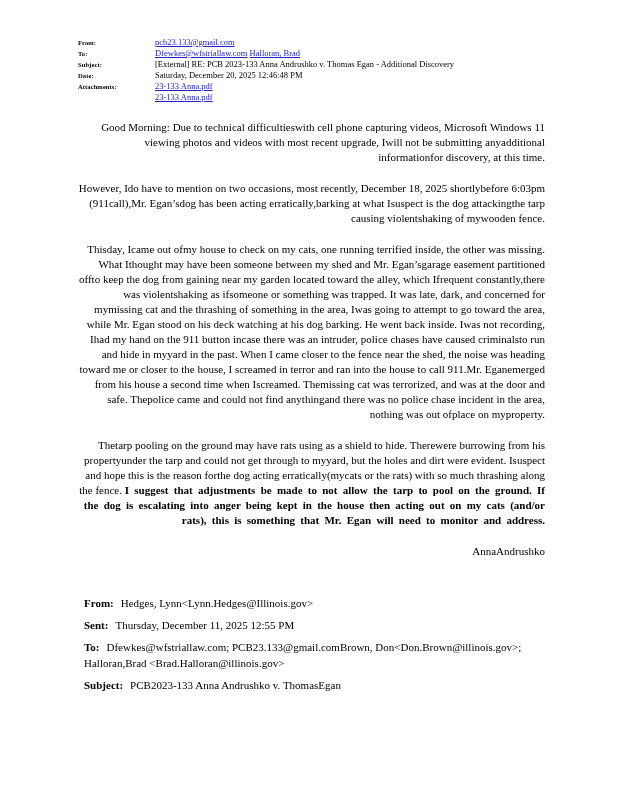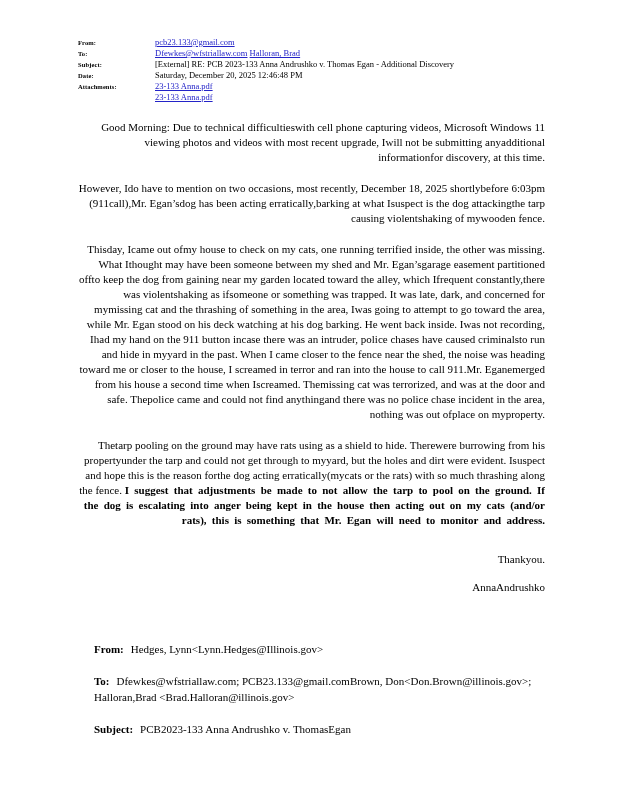--- a/index.html
+++ b/index.html
@@ -73,21 +73,21 @@
   .signature {
     margin: 0 0 18px 0 !important;
   }
   
   .quoted-header {
     padding: 12px 60px 0 78px;
     font-size: 11px;
     line-height: 16px;
   }
   .quoted-header p {
-    margin: 16px;
+    margin: 6px;
   }
   .qlabel {
     font-weight: bold;
     margin-right: 7px;
   }
 </style>
 </head>
 <body>
 
 <div class="page">
@@ -128,27 +128,29 @@
       </span>
     </div>
 
   </div>
 
   <div class="email-body">
     <p>Good Morning: Due to technical difficultieswith cell phone capturing videos, Microsoft Windows 11 viewing photos and videos with most recent upgrade, Iwill not be submitting anyadditional informationfor discovery, at this time.</p>
     <p>However, Ido have to mention on two occasions, most recently, December 18, 2025 shortlybefore 6:03pm (911call),Mr. Egan’sdog has been acting erratically,barking at what Isuspect is the dog attackingthe tarp causing violentshaking of mywooden fence.</p>
     <p>Thisday, Icame out ofmy house to check on my cats, one running terrified inside, the other was missing. What Ithought may have been someone between my shed and Mr. Egan’sgarage easement partitioned offto keep the dog from gaining near my garden located toward the alley, which Ifrequent constantly,there was violentshaking as ifsomeone or something was trapped. It was late, dark, and concerned for mymissing cat and the thrashing of something in the area, Iwas going to attempt to go toward the area, while Mr. Egan stood on his deck watching at his dog barking. He went back inside. Iwas not recording, Ihad my hand on the 911 button incase there was an intruder, police chases have caused criminalsto run and hide in myyard in the past. When I came closer to the fence near the shed, the noise was heading toward me or closer to the house, I screamed in terror and ran into the house to call 911.Mr. Eganemerged from his house a second time when Iscreamed. Themissing cat was terrorized, and was at the door and safe. Thepolice came and could not find anythingand there was no police chase incident in the area, nothing was out ofplace on myproperty.</p>
     <p><span>Thetarp pooling on the ground may have rats using as a shield to hide. Therewere burrowing from his propertyunder the tarp and could not get through to myyard, but the holes and dirt were evident. Isuspect and hope this is the reason forthe dog acting erratically(mycats or the rats) with so much thrashing along the fence. </span><span class="emphasis">I suggest that adjustments be made to not allow the tarp to pool on the ground. If the dog is escalating into anger being kept in the house then acting out on my cats (and/or rats), this is something that Mr. Egan will need to monitor and address.</span></p>
-    <p class="closing">Thankyou.</p>
     <p class="signature">AnnaAndrushko</p>
   </div>
 
   <div class="quoted-header">
     <p>
       <span class="qlabel">From:</span><span>Hedges, Lynn&lt;Lynn.Hedges@Illinois.gov&gt;</span>
+    </p>
+    <p>
+      <span class="qlabel">Sent:</span><span>Thursday, December 11, 2025 12:55 PM</span>
     </p>
     <p>
       <span class="qlabel">To:</span><span>Dfewkes@wfstriallaw.com; PCB23.133@gmail.comBrown, Don&lt;Don.Brown@illinois.gov&gt;; Halloran,Brad &lt;Brad.Halloran@illinois.gov&gt;</span>
     </p>
     <p>
       <span class="qlabel">Subject:</span><span>PCB2023-133 Anna Andrushko v. ThomasEgan</span>
     </p>
   </div>
 
 </div>

